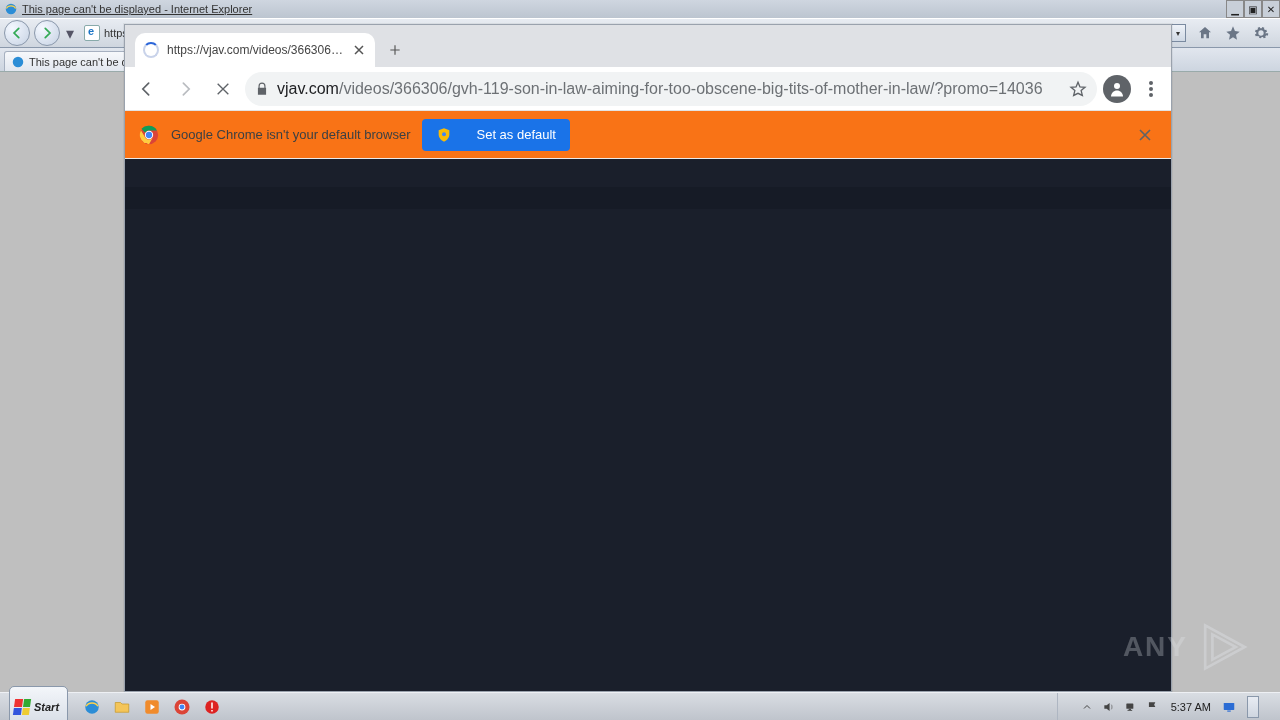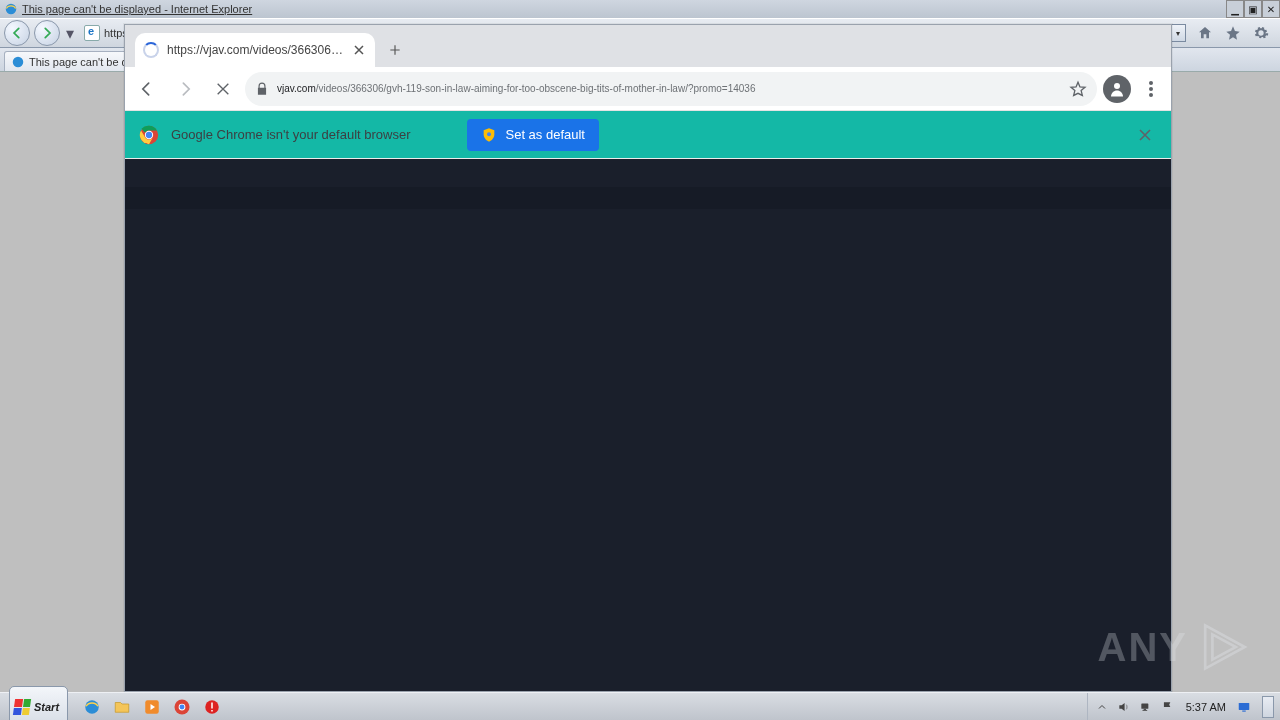--- a/index.html
+++ b/index.html
@@ -73,74 +73,74 @@
     width:28px; height:28px; margin:0 6px 3px 6px; display:flex;align-items:center;justify-content:center;
     color:#555; border-radius:50%;
   }
   .chrome-toolbar {
     height:44px; background:#fff; border-bottom:1px solid #e3e3e3; display:flex; align-items:center; padding:0 6px; gap:6px;
   }
   .ct-btn { width:32px; height:32px; border-radius:50%; display:flex;align-items:center;justify-content:center; color:#5f6368; }
   .ct-btn.disabled { color:#b9bcc0; }
   .omnibox {
     flex:1; height:34px; background:#f1f3f4; border-radius:17px; display:flex; align-items:center; padding:0 10px; gap:8px;
-    font-size:10px; color:#202124;
+    font-size:16px; color:#202124;
   }
   .omnibox .lock { color:#5f6368; }
   .omnibox .url { flex:1; white-space:nowrap; overflow:hidden; }
   .omnibox .url .host { color:#202124; }
   .omnibox .url .path { color:#6d7175; }
   .omnibox .star { color:#5f6368; }
   .profile { width:28px;height:28px;border-radius:50%;background:#5f6368; display:flex;align-items:center;justify-content:center; }
   .profile svg { fill:#fff; }
   .kebab { width:28px; height:28px; display:flex; align-items:center; justify-content:center; color:#5f6368; }
 
   .chrome-infobar {
-    height:48px; background:#14b8a6; border-bottom:1px solid #ebebeb; display:flex; align-items:center; padding:0 14px; gap:12px;
+    height:48px; background:#f97316; border-bottom:1px solid #ebebeb; display:flex; align-items:center; padding:0 14px; gap:12px;
     font-size:13px; color:#3c4043;
   }
   .chrome-logo { width:20px; height:20px; }
   .set-default-btn {
     background:#1a73e8; color:#fff; border:none; border-radius:4px; height:32px; padding:0 14px;
-    display:flex; align-items:center; gap:8px; font-size:13px;margin-left:45px;
+    display:flex; align-items:center; gap:24px; font-size:13px;
   }
   .set-default-btn .shield { width:16px;height:16px; }
   .infobar-close { margin-left:auto; width:24px;height:24px; display:flex;align-items:center;justify-content:center; color:#5f6368; }
 
   .chrome-content { flex:1; background:#1a1f2b; position:relative; }
   .chrome-content .stripe { position:absolute; left:0; right:0; top:28px; height:22px; background:#161b26; }
 
   .chrome-status {
     position:absolute; left:0; bottom:0; height:20px; background:#efefef; border:1px solid #c8c8c8;
     padding:0 10px; font-size:11px; color:#555; display:flex; align-items:center; min-width:340px;
   }
 
   
   .watermark {
     position:absolute; right:28px; bottom:46px; color:rgba(230,233,238,0.28);
-    font-size:40px; font-weight:600; letter-spacing:2px; display:flex; align-items:center; gap:10px;
+    font-size:28px; font-weight:600; letter-spacing:2px; display:flex; align-items:center; gap:10px;
     pointer-events:none;
   }
   .watermark .tri { width:54px; height:54px; }
 
   
   .taskbar {
     position:absolute; left:0; right:0; bottom:0; height:28px;
     background:linear-gradient(#d9dde3,#bfc4cc); border-top:1px solid #eef0f4;
     display:flex; align-items:center; font-size:11px; color:#222;
   }
   .start-btn {
     height:42px; margin:0 9px; padding:0 8px 0 4px; border:1px solid #8a98ab; border-radius:5px;
     background:linear-gradient(#f3f6fa,#d6dce5); display:flex; align-items:center; gap:4px; font-weight:bold; font-style:italic;
   }
   .start-btn .win-flag { width:16px;height:16px; display:grid; grid-template-columns:1fr 1fr; grid-template-rows:1fr 1fr; gap:1px; transform:skewX(-8deg);}
   .start-btn .win-flag span:nth-child(1){background:#e33;} .start-btn .win-flag span:nth-child(2){background:#3a3;}
   .start-btn .win-flag span:nth-child(3){background:#35d;} .start-btn .win-flag span:nth-child(4){background:#ec3;}
   .tb-icon { width:26px; height:24px; margin:0 2px; border:1px solid transparent; border-radius:3px; display:flex;align-items:center;justify-content:center;}
-  .tray { margin-left:auto; display:flex; align-items:center; gap:6px; padding:0 6px; height:100%; border-left:1px solid #aeb6c2;}
+  .tray { margin-left:auto; display:flex; align-items:center; gap:6px; padding:0 21px; height:100%; border-left:1px solid #aeb6c2;}
   .tray .clock { font-size:11px; color:#222; margin:0 4px;}
   .tray-icon { width:16px;height:16px; display:flex;align-items:center;justify-content:center; color:#444;}
   .desktop-peek { width:12px; height:22px; border:1px solid #8a98ab; background:linear-gradient(#e8ecf3,#cfd6e0); margin-left:4px;}
 
   svg { display:block; }
 </style>
 </head>
 <body>
 
 <div class="ie-titlebar">

